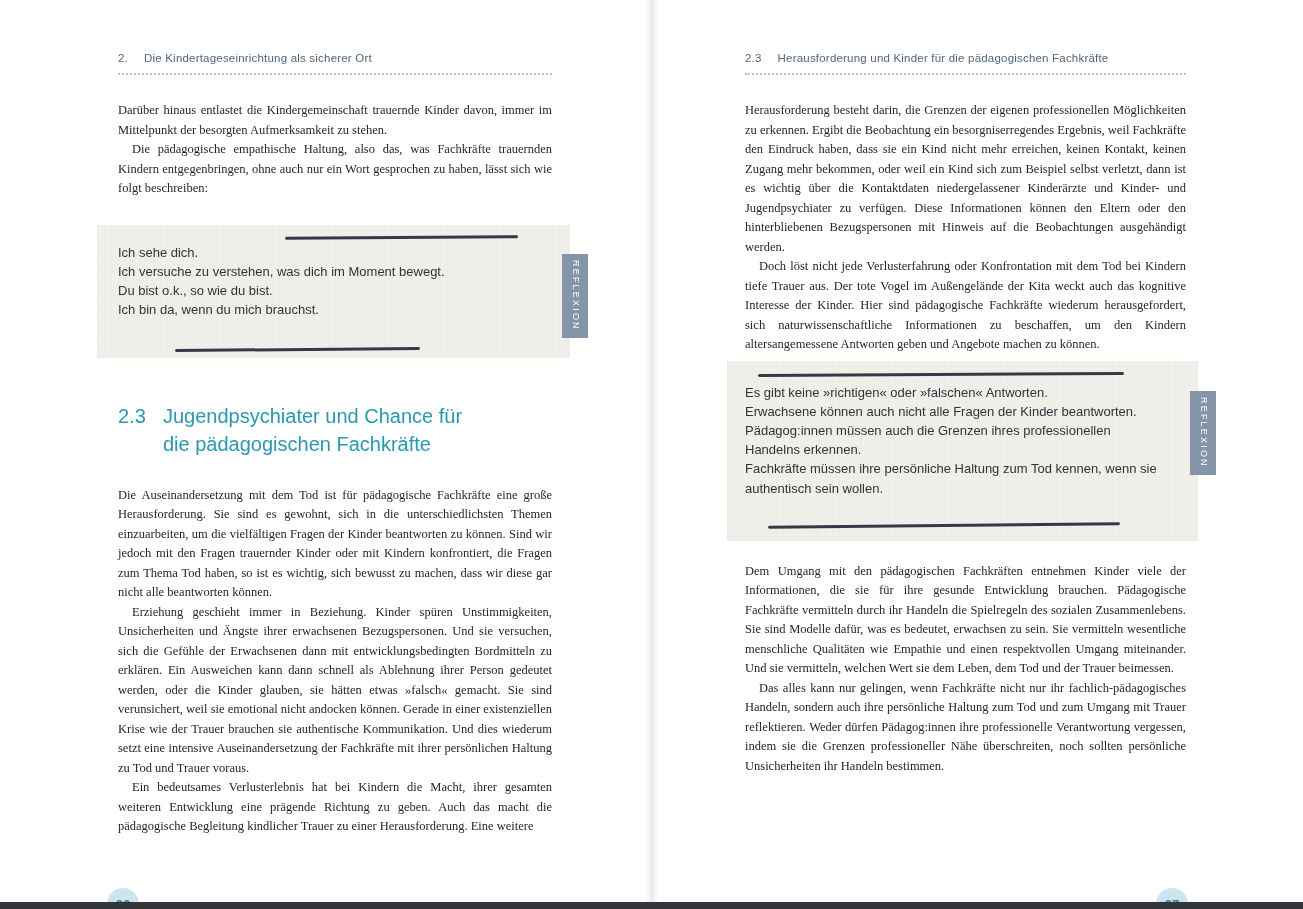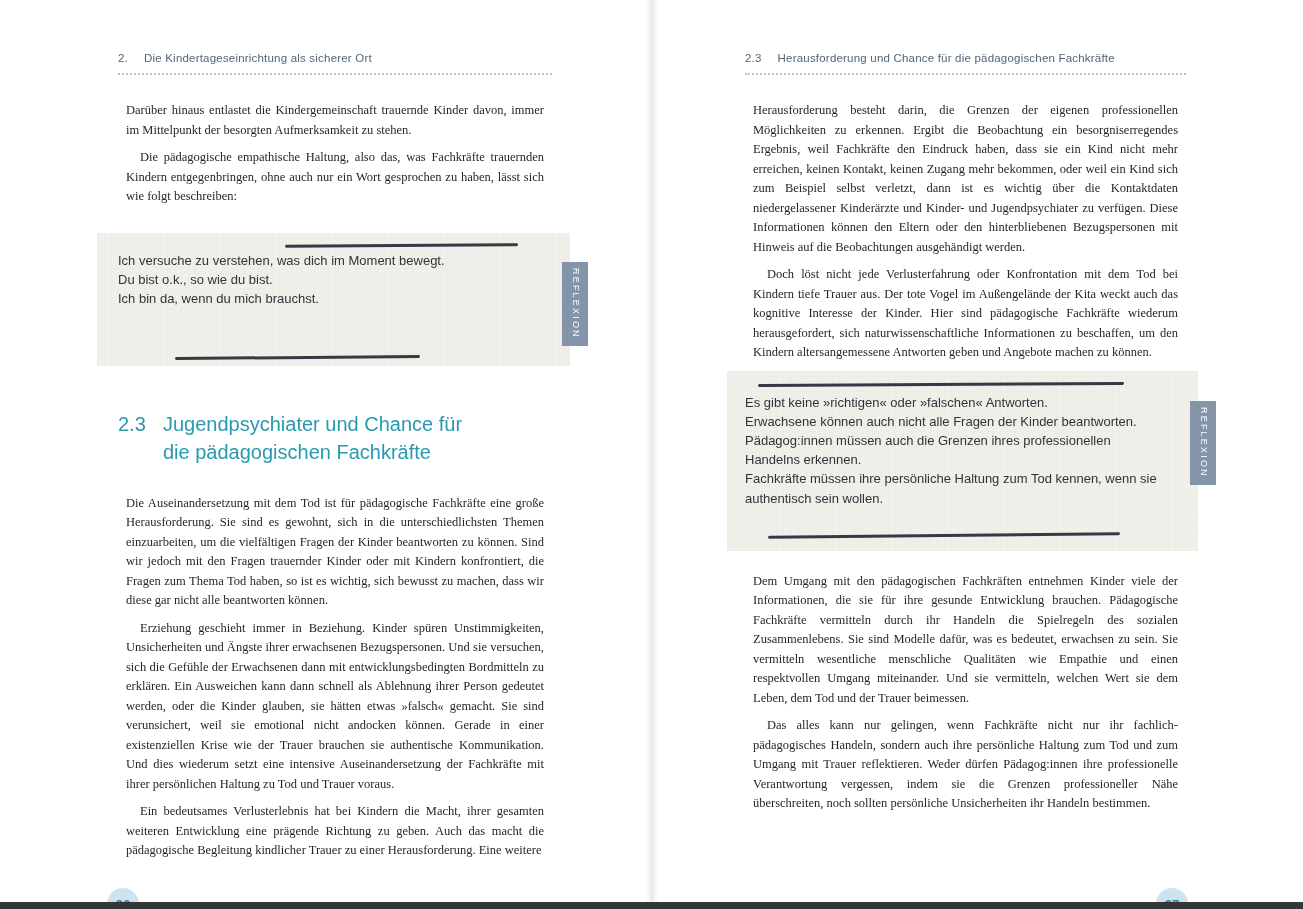--- a/index.html
+++ b/index.html
@@ -29,21 +29,21 @@
   }
   .rh-num { margin-right:16px; flex:0 0 auto; }
 
   .bodytext {
     font-size:12.5px;
     line-height:19.5px;
     text-align:justify;
     hyphens:auto;
     color:var(--body_text, #24262b);
   }
-  .bodytext p { margin:8px; }
+  .bodytext p { margin:0; }
   .bodytext p.indent { text-indent:14px; }
   .intro { margin-top:26px; }
   .body2 { margin-top:28px; }
   .right .intro { margin-top:26px; }
   .right .body2 { margin-top:21px; }
 
   .box {
     position:relative;
     background:var(--box_bg, #f1efe9);
     background-image:
@@ -155,20 +155,21 @@
     </div>
 
     <div class="bodytext intro">
       <p>Darüber hinaus entlastet die Kindergemeinschaft trauernde Kinder davon, immer im Mittelpunkt der besorgten Aufmerksamkeit zu stehen.</p>
       <p class="indent">Die pädagogische empathische Haltung, also das, was Fachkräfte trauernden Kindern entgegenbringen, ohne auch nur ein Wort gesprochen zu haben, lässt sich wie folgt beschreiben:</p>
     </div>
 
     <div class="box left-box">
       <div class="stroke stroke-top"></div>
       <div class="boxlines">
+        <div>Ich sehe dich.</div>
         <div>Ich versuche zu verstehen, was dich im Moment bewegt.</div>
         <div>Du bist o.k., so wie du bist.</div>
         <div>Ich bin da, wenn du mich brauchst.</div>
       </div>
       <div class="stroke stroke-bottom"></div>
       <div class="tab">REFLEXION</div>
     </div>
 
     <div class="section-heading">
       <span class="sec-num">2.3</span>
@@ -186,21 +187,21 @@
 
   </div>
   <div class="badge">36</div>
 </div>
 
 <div class="page right">
   <div class="content">
 
     <div class="running-head">
       <span class="rh-num">2.3</span>
-      <span class="rh-title">Herausforderung und Chance für die pädagogischen Fachkräfte</span>
+      <span class="rh-title">Herausforderung und Kinder für die pädagogischen Fachkräfte</span>
     </div>
 
     <div class="bodytext intro">
       <p>Herausforderung besteht darin, die Grenzen der eigenen professionellen Möglichkeiten zu erkennen. Ergibt die Beobachtung ein besorgniserregendes Ergebnis, weil Fachkräfte den Eindruck haben, dass sie ein Kind nicht mehr erreichen, keinen Kontakt, keinen Zugang mehr bekommen, oder weil ein Kind sich zum Beispiel selbst verletzt, dann ist es wichtig über die Kontaktdaten niedergelassener Kinderärzte und Kinder- und Jugendpsychiater zu verfügen. Diese Informationen können den Eltern oder den hinterbliebenen Bezugspersonen mit Hinweis auf die Beobachtungen ausgehändigt werden.</p>
       <p class="indent">Doch löst nicht jede Verlusterfahrung oder Konfrontation mit dem Tod bei Kindern tiefe Trauer aus. Der tote Vogel im Außengelände der Kita weckt auch das kognitive Interesse der Kinder. Hier sind pädagogische Fachkräfte wiederum herausgefordert, sich naturwissenschaftliche Informationen zu beschaffen, um den Kindern altersangemessene Antworten geben und Angebote machen zu können.</p>
     </div>
 
     <div class="box right-box">
       <div class="stroke stroke-top"></div>
       <div class="boxlines">

